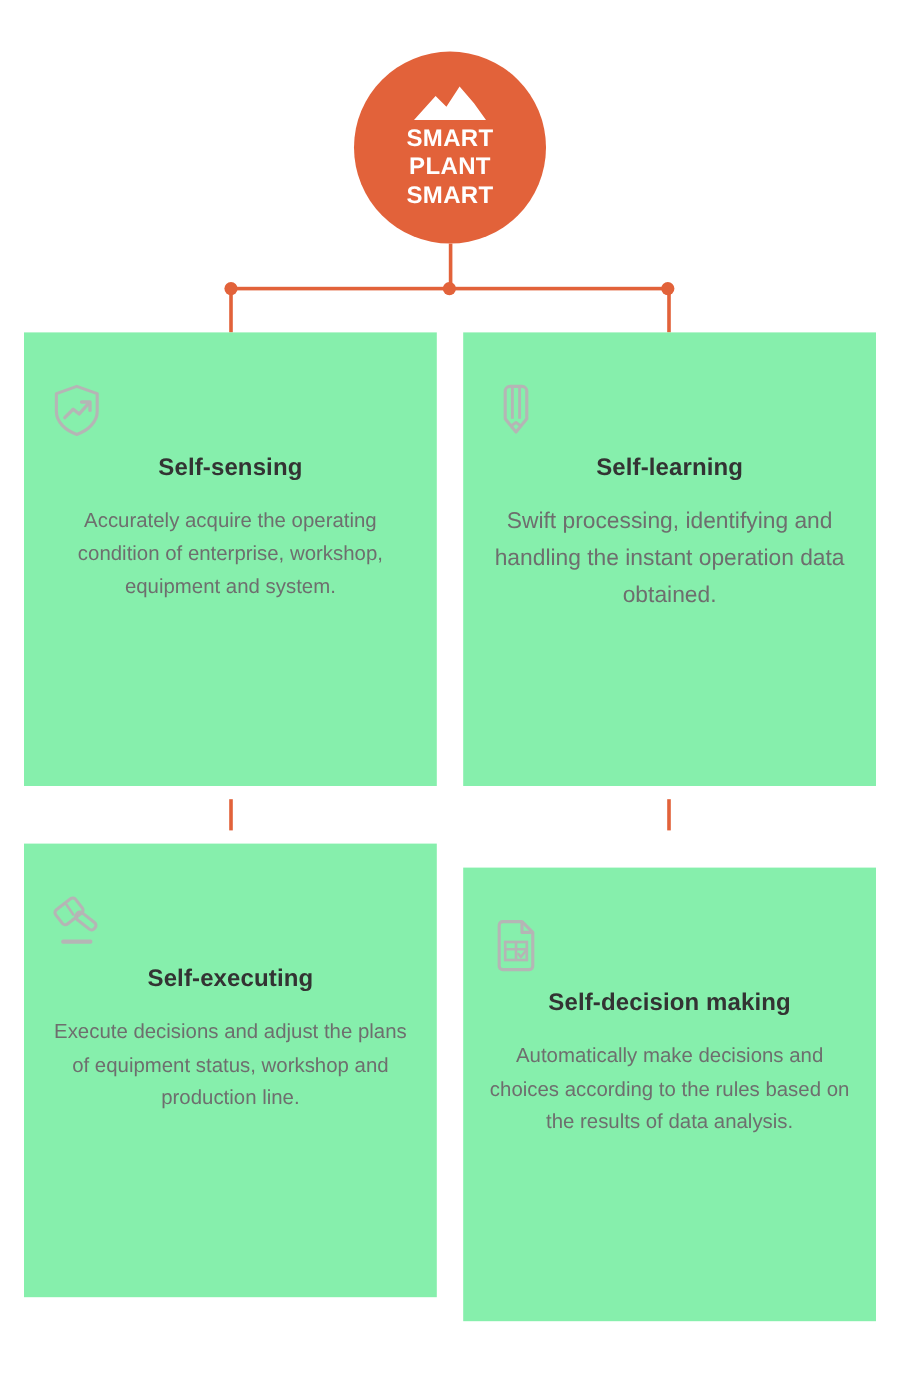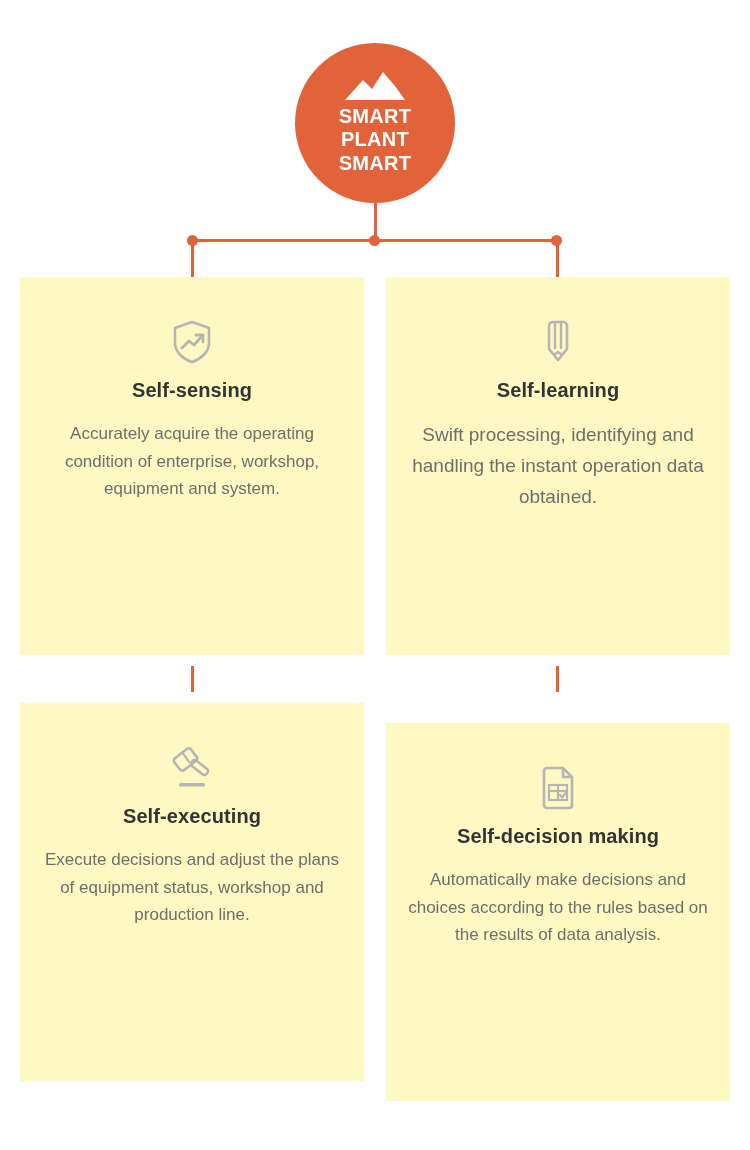--- a/index.html
+++ b/index.html
@@ -78,25 +78,24 @@
     background: #E2623A;
     top: 235px;
   }
   .dot-left   { left: 187px; }
   .dot-center { left: 369px; }
   .dot-right  { left: 551px; }
 
   
   .card {
     position: absolute;
-    background: #fef9c3;
+    background: #86efac;
     padding: 26px 22px 22px 22px;
     display: flex;
     flex-direction: column;
-    align-items: center;
   }
 
   .card-tl { left: 20px;  top: 277px; width: 344px; height: 378px; }
   .card-tr { left: 386px; top: 277px; width: 344px; height: 378px; }
   .card-bl { left: 20px;  top: 703px; width: 344px; height: 378px; }
   .card-br { left: 386px; top: 723px; width: 344px; height: 378px; }
 
   .card-icon {
     width: 44px;
     height: 46px;

